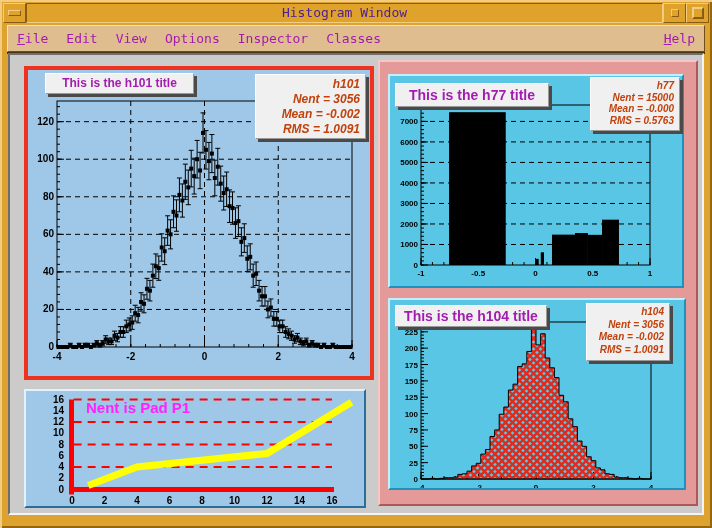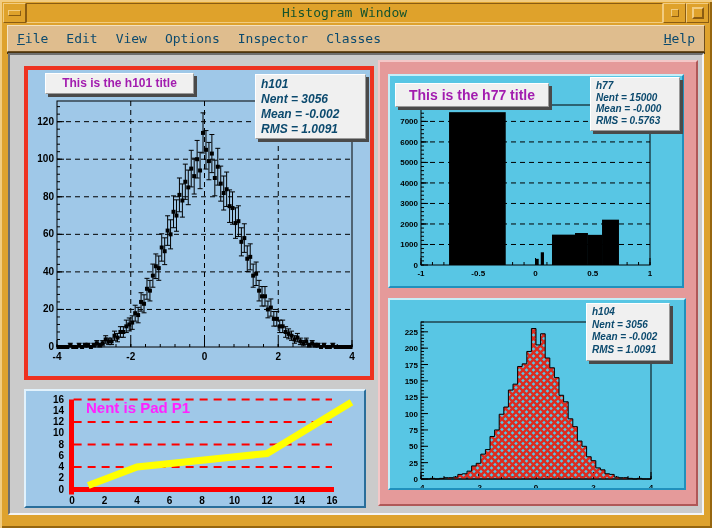--- a/index.html
+++ b/index.html
@@ -6,32 +6,32 @@
   .screen{position:relative;width:712px;height:528px;background:#DEA22E;overflow:hidden;
           box-shadow:inset 2px 2px 0 #F2CC80, inset -2px -2px 0 #96660F;
           font-family:"Liberation Sans",sans-serif;}
   
   .titlebar{position:absolute;top:3px;left:3px;right:3px;height:20px;display:flex;}
   .wm-btn{width:23px;height:20px;background:#DFA22B;border:1px solid;
           border-color:#F2CC80 #8A5C12 #8A5C12 #F2CC80;box-sizing:border-box;
           display:flex;align-items:center;justify-content:center;}
   .title-area{flex:1;background:#DFA22B;border:1px solid;
           border-color:#8A5C12 #F2CC80 #F2CC80 #8A5C12;box-sizing:border-box;
-          text-align:center;color:#14532d;font-family:"DejaVu Sans Mono",monospace;
+          text-align:center;color:#4c1d95;font-family:"DejaVu Sans Mono",monospace;
           font-size:13px;line-height:18px;}
   .glyph-bar{width:11px;height:4px;background:#DFA22B;border:1px solid;
           border-color:#F2CC80 #8A5C12 #8A5C12 #F2CC80;}
   .glyph-min{width:6px;height:6px;background:#DFA22B;border:1px solid;
           border-color:#F2CC80 #8A5C12 #8A5C12 #F2CC80;}
   .glyph-max{width:12px;height:12px;background:#DFA22B;border:2px solid;
           border-color:#F2CC80 #8A5C12 #8A5C12 #F2CC80;box-sizing:border-box;}
   .menubar{position:absolute;top:25px;left:7px;right:7px;height:27px;background:#DFBD8E;
           border:1px solid;border-color:#F4E2C0 #6E4E1E #6E4E1E #F4E2C0;box-sizing:border-box;
           box-shadow:0 2px 0 #4A3410;display:flex;align-items:center;
-          font-family:"DejaVu Sans Mono",monospace;font-size:13px;color:#0c4a6e;}
+          font-family:"DejaVu Sans Mono",monospace;font-size:13px;color:#a21caf;}
   .menu-item{display:inline-block;padding:0 9px;line-height:24px;cursor:default;}
   .menu-item.mnemonic::first-letter{text-decoration:underline;}
   .menu-right{margin-left:auto;}
   
   .canvas{position:absolute;top:53px;left:8px;right:8px;bottom:13px;background:#CBCBCB;
           border:2px solid;border-color:#6E6E6E #F4F4F4 #F4F4F4 #6E6E6E;box-sizing:content-box;}
   .pad{position:absolute;box-sizing:border-box;}
   .pad-h101{left:14px;top:11px;width:350px;height:314px;background:#9FC8E8;
           border:4px solid #EE3220;}
   .pad-p1{left:14px;top:334px;width:342px;height:119px;background:#9FC8E8;
@@ -40,23 +40,23 @@
           border:2px solid;border-color:#F4C8C8 #B05858 #B05858 #F4C8C8;}
   .pad-h77{left:8px;top:12px;width:296px;height:214px;background:#58C6E4;
           border:2px solid;border-color:#C6EEF8 #2090BC #2090BC #C6EEF8;}
   .pad-h104{left:8px;top:236px;width:298px;height:192px;background:#58C6E4;
           border:2px solid;border-color:#C6EEF8 #2090BC #2090BC #C6EEF8;}
   .pad svg{position:absolute;left:0;top:0;}
   
   .plot-title{position:absolute;background:#F0F0F0;color:#a21caf;font-weight:bold;
           text-align:center;border:1px solid #999;border-top-color:#fff;border-left-color:#fff;
           box-shadow:3px 3px 0 #4A4A4A;white-space:nowrap;overflow:hidden;}
-  .stats{position:absolute;background:#F0F0F0;color:#0c4a6e;font-weight:bold;font-style:italic;
+  .stats{position:absolute;background:#F0F0F0;color:#c2410c;font-weight:bold;font-style:italic;
           border:1px solid #999;border-top-color:#fff;border-left-color:#fff;
-          box-shadow:3px 3px 0 #4A4A4A;padding:2px 5px;white-space:nowrap;overflow:hidden;}
+          box-shadow:3px 3px 0 #4A4A4A;padding:2px 5px;white-space:nowrap;overflow:hidden;text-align:right;}
   .t-h101{left:17px;top:3px;width:147px;height:19px;font-size:12px;line-height:19px;}
   .s-h101{left:227px;top:4px;width:99px;height:59px;font-size:12px;line-height:15px;}
   .t-h77{left:5px;top:7px;width:152px;height:22px;font-size:14px;line-height:22px;}
   .s-h77{left:200px;top:1px;width:78px;height:48px;font-size:10px;line-height:11.5px;}
   .t-h104{left:5px;top:5px;width:150px;height:20px;font-size:14px;line-height:20px;}
   .s-h104{left:196px;top:3px;width:72px;height:52px;font-size:10px;line-height:12.5px;}
   .p1-title{position:absolute;left:60px;top:8px;color:#FF22FF;font-weight:bold;
           font-size:15px;white-space:nowrap;}
 </style>
 </head>
@@ -783,20 +783,21 @@
             <line x1="31" x2="38" y1="80.875" y2="80.875" stroke="#000"></line>
             <text x="28" y="83.875" text-anchor="end" font-size="8" font-weight="bold" font-family="&quot;Liberation Sans&quot;,sans-serif" fill="#000">150</text>
             <line x1="31" x2="38" y1="64.52083333333334" y2="64.52083333333334" stroke="#000"></line>
             <text x="28" y="67.52083333333334" text-anchor="end" font-size="8" font-weight="bold" font-family="&quot;Liberation Sans&quot;,sans-serif" fill="#000">175</text>
             <line x1="31" x2="38" y1="48.16666666666666" y2="48.16666666666666" stroke="#000"></line>
             <text x="28" y="51.16666666666666" text-anchor="end" font-size="8" font-weight="bold" font-family="&quot;Liberation Sans&quot;,sans-serif" fill="#000">200</text>
             <line x1="31" x2="38" y1="31.8125" y2="31.8125" stroke="#000"></line>
             <text x="28" y="34.8125" text-anchor="end" font-size="8" font-weight="bold" font-family="&quot;Liberation Sans&quot;,sans-serif" fill="#000">225</text>
             <path d="M31,179 L31,179 L35.6,179 L35.6,179 L40.199999999999996,179 L40.199999999999996,178.34583333333333 L44.8,178.34583333333333 L44.8,179 L49.400000000000006,179 L49.400000000000006,178.34583333333333 L54,178.34583333333333 L54,177.69166666666666 L58.599999999999994,177.69166666666666 L58.599999999999994,177.69166666666666 L63.2,177.69166666666666 L63.2,177.0375 L67.80000000000001,177.0375 L67.80000000000001,174.42083333333332 L72.4,174.42083333333332 L72.4,173.76666666666668 L77,173.76666666666668 L77,171.15 L81.6,171.15 L81.6,165.91666666666666 L86.19999999999999,165.91666666666666 L86.19999999999999,163.3 L90.80000000000001,163.3 L90.80000000000001,154.14166666666668 L95.4,154.14166666666668 L95.4,149.5625 L100,149.5625 L100,136.47916666666669 L104.60000000000001,136.47916666666669 L104.60000000000001,129.9375 L109.2,129.9375 L109.2,114.2375 L113.8,114.2375 L113.8,107.04166666666667 L118.4,107.04166666666667 L118.4,90.03333333333333 L123,90.03333333333333 L123,84.14583333333334 L127.6,84.14583333333334 L127.6,66.48333333333333 L132.2,66.48333333333333 L132.2,63.866666666666674 L136.8,63.866666666666674 L136.8,51.4375 L141.39999999999998,51.4375 L141.39999999999998,28.541666666666657 L146,28.541666666666657 L146,44.89583333333334 L150.60000000000002,44.89583333333334 L150.60000000000002,33.775000000000006 L155.2,33.775000000000006 L155.2,57.97916666666666 L159.8,57.97916666666666 L159.8,67.79166666666666 L164.39999999999998,67.79166666666666 L164.39999999999998,77.60416666666666 L169,77.60416666666666 L169,95.26666666666667 L173.6,95.26666666666667 L173.6,101.80833333333334 L178.20000000000002,101.80833333333334 L178.20000000000002,118.81666666666666 L182.8,118.81666666666666 L182.8,126.66666666666667 L187.4,126.66666666666667 L187.4,141.05833333333334 L192.00000000000003,141.05833333333334 L192.00000000000003,146.29166666666666 L196.6,146.29166666666666 L196.6,156.75833333333333 L201.2,156.75833333333333 L201.2,160.68333333333334 L205.8,160.68333333333334 L205.8,167.87916666666666 L210.4,167.87916666666666 L210.4,169.84166666666667 L215,169.84166666666667 L215,173.76666666666668 L219.60000000000002,173.76666666666668 L219.60000000000002,174.42083333333332 L224.2,174.42083333333332 L224.2,177.0375 L228.79999999999998,177.0375 L228.79999999999998,177.69166666666666 L233.4,177.69166666666666 L233.4,177.69166666666666 L238,177.69166666666666 L238,178.34583333333333 L242.60000000000002,178.34583333333333 L242.60000000000002,179 L247.20000000000002,179 L247.20000000000002,178.34583333333333 L251.79999999999998,178.34583333333333 L251.79999999999998,179 L256.4,179 L256.4,179 L261,179 L261,179 Z" fill="url(#xhatch)" stroke="#000" stroke-width="1"></path>
           </svg>
+        <div class="plot-title t-h104">This is the h104 title</div>
         <div class="stats s-h104">
             <div class="stats-line">h104</div>
             <div class="stats-line">Nent =   3056</div>
             <div class="stats-line">Mean = -0.002</div>
             <div class="stats-line">RMS  = 1.0091</div>
           </div>
       </div>
 
     </div>
   </div>

